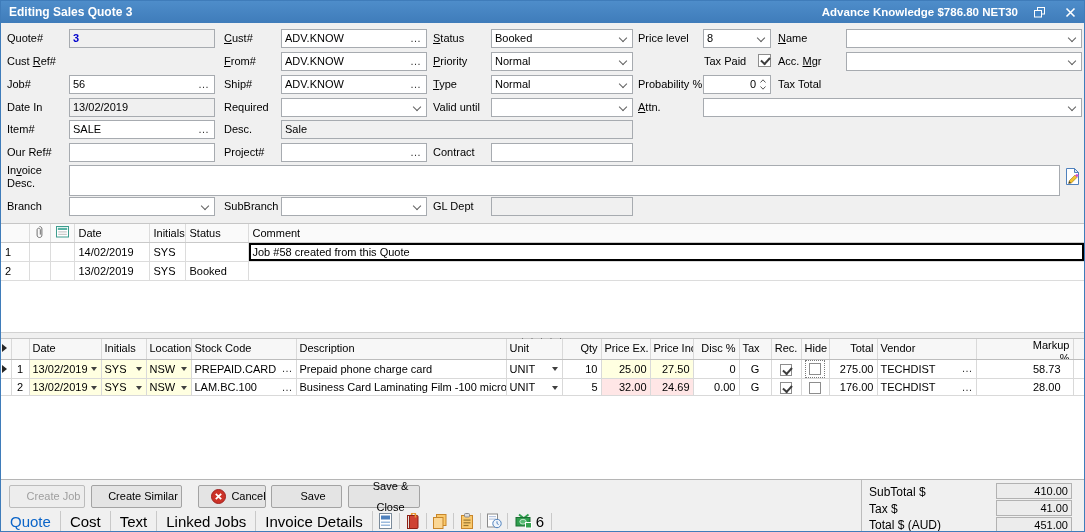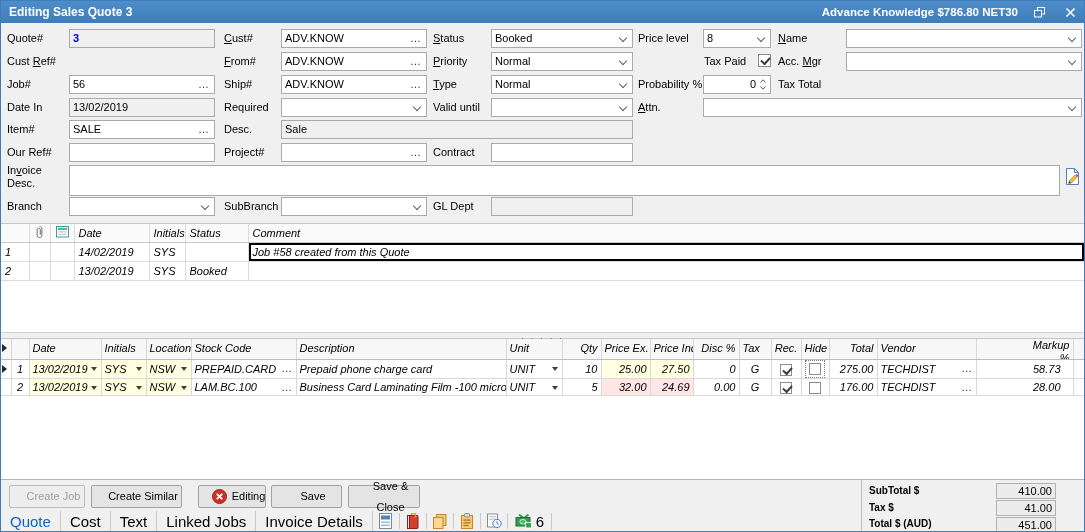--- a/index.html
+++ b/index.html
@@ -20,21 +20,21 @@
   .quoteval{color:#0000cc;font-weight:bold;}
   .chev{position:absolute;right:6px;top:5px;width:6px;height:6px;border-right:1px solid #616161;border-bottom:1px solid #616161;transform:rotate(45deg);}
   .ellip{position:absolute;right:4px;top:0;line-height:16px;color:#333;font-size:11px;letter-spacing:1px;}
   .spinbtns{position:absolute;right:3px;top:2px;}
   .cb{width:13px;height:13px;background:#fff;border:1px solid #8d8d8d;position:relative;display:inline-block;vertical-align:middle;}
   .cb.checked::after{content:"";position:absolute;left:2px;top:2px;width:7px;height:4px;border-left:2px solid #3c3c3c;border-bottom:2px solid #3c3c3c;transform:rotate(-48deg);}
   .cb.sm{width:12px;height:12px;}
   .editicon{position:absolute;cursor:default;}
   
   .comments{position:absolute;left:0;top:222px;width:1083px;height:109px;background:#fff;border-top:1px solid #c6c6c6;}
-  table{border-collapse:collapse;table-layout:fixed;width:1083px;font-size:11px;font-style:italic;}
+  table{border-collapse:collapse;table-layout:fixed;width:1083px;font-size:11px;}
   .comments th,.comments td{border-right:1px solid #dcdcdc;border-bottom:1px solid #dcdcdc;padding:0 4px;text-align:left;font-weight:normal;overflow:hidden;white-space:nowrap;height:19px;}
   .comments th{height:18px;background:#fafafa;border-bottom:1px solid #c9c9c9;}
   .editing{box-shadow:inset 0 0 0 2px #000;}
   .splitter{position:absolute;left:0;top:331px;width:1083px;height:7px;background:#f0f0f0;border-top:1px solid #d2d2d2;border-bottom:1px solid #c6c6c6;text-align:center;line-height:5px;}
   .grip{font-size:9px;color:#6f6f6f;letter-spacing:2px;}
   .items{position:absolute;left:0;top:338px;width:1083px;height:140px;background:#fff;}
   .items th,.items td{border-right:1px solid #d9d9d9;border-bottom:1px solid #d9d9d9;padding:0 3px;text-align:left;font-weight:normal;overflow:hidden;white-space:nowrap;height:17px;font-size:11px;}
   .items th{height:20px;background:#f7f7f7;border-bottom:1px solid #bdbdbd;vertical-align:top;line-height:18px;}
   .ta-r{text-align:right !important;}
   .ta-c{text-align:center !important;margin-top:44px;}
@@ -49,22 +49,22 @@
   
   .bottombar{position:absolute;left:0;top:478px;width:1083px;height:52px;background:#f0f0f0;border-top:1px solid #b5b5b5;}
   .btn{position:absolute;top:5px;height:23px;background:#e4e4e4;border:1px solid #a3a3a3;border-radius:2px;font-size:11px;text-align:center;line-height:21px;display:flex;align-items:center;justify-content:center;gap:5px;padding-left:13px;}
   .btn.disabled{color:#9f9f9f;background:#ededed;border-color:#bcbcbc;}
   .tabstrip{position:absolute;left:0;top:30px;height:22px;display:flex;align-items:center;font-size:15px;}
   .tab{line-height:21px;padding:0 9px;border-right:1px solid #c9c9c9;color:#000;}
   .tab.active{color:#0a64c8;}
   .icb{width:27px;display:flex;align-items:center;justify-content:center;border-right:1px solid #c9c9c9;}
   .icb.wide{width:44px;gap:4px;}
   .totdiv{position:absolute;left:860px;top:0;bottom:0;width:1px;background:#bcbcbc;}
-  .tlab{position:absolute;left:868px;font-weight:bold;font-size:10px;white-space:nowrap;}
-  .tval{position:absolute;left:995px;width:60px;height:16px;background:#ececec;border:1px solid #b2b2b2;text-align:right;padding:1px 3px 0 0;font-size:11px;line-height:13px;}
+  .tlab{position:absolute;left:868px;font-weight:normal;font-size:12px;white-space:nowrap;}
+  .tval{position:absolute;left:995px;width:76px;height:16px;background:#ececec;border:1px solid #b2b2b2;text-align:right;padding:1px 3px 0 0;font-size:11px;line-height:13px;}
   u{text-decoration:underline;}
 </style>
 </head>
 <body>
 
 <div class="window">
 
   <div class="titlebar">
     <div class="tl">Editing Sales Quote 3</div>
     <div class="tr">
@@ -308,21 +308,21 @@
         <span>Create Job</span>
       </div>
     <div class="btn" style="left:90px;width:91px">
         <span>Create Similar</span>
       </div>
     <div class="btn" style="left:197px;width:68px">
         <span style="line-height:0"><svg width="15" height="15">
             <circle cx="7.5" cy="7.5" r="7" fill="#cc3328" stroke="#a02220"></circle>
             <path d="M4.8 4.8 l5.4 5.4 M10.2 4.8 l-5.4 5.4" stroke="#fff" stroke-width="1.8"></path>
           </svg></span>
-        <span>Editing</span>
+        <span>Cancel</span>
       </div>
     <div class="btn" style="left:270px;width:71px">
         <span>Save</span>
       </div>
     <div class="btn" style="left:347px;width:72px">
         <span>Save &amp; Close</span>
       </div>
 
     <div class="tabstrip">
       <span class="tab active">Quote</span>

